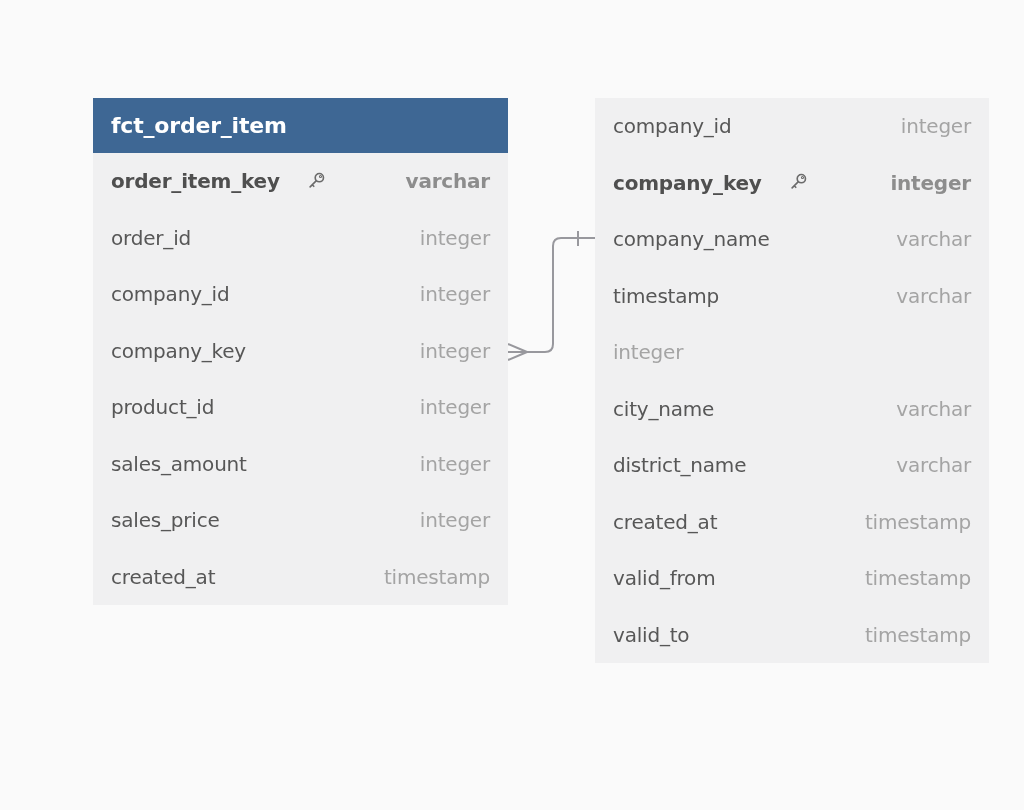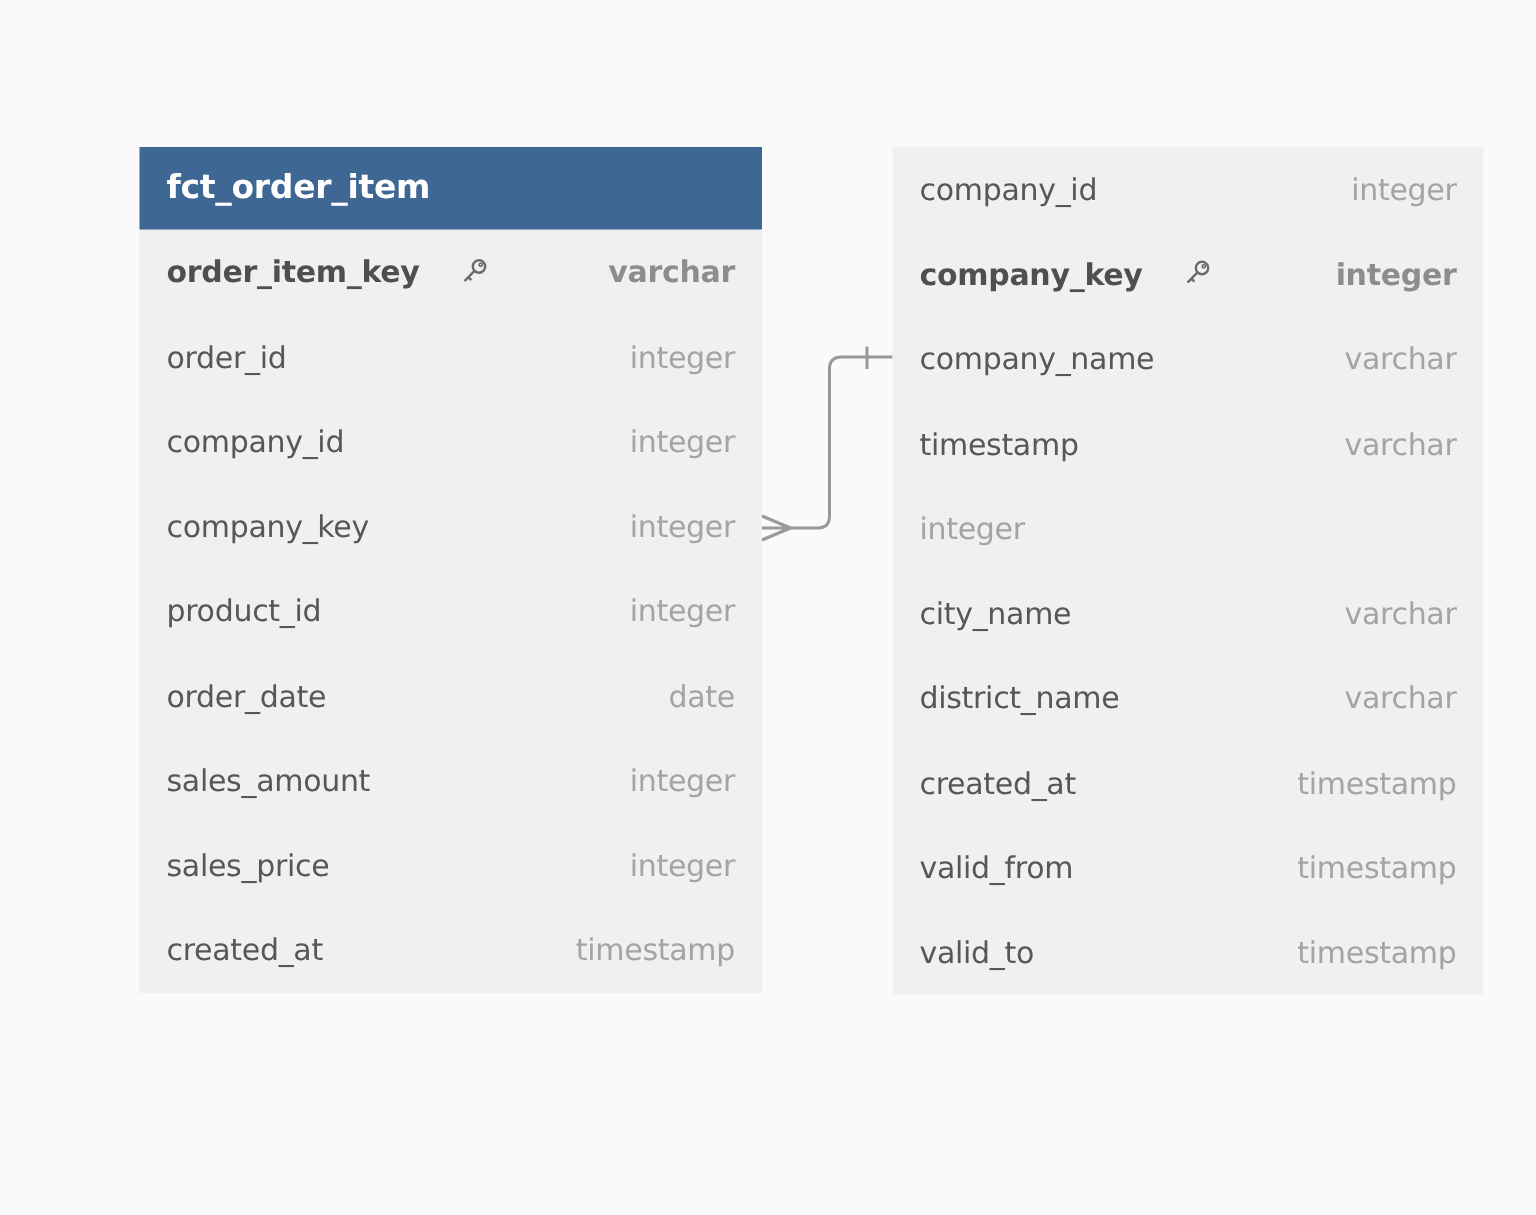--- a/index.html
+++ b/index.html
@@ -100,24 +100,20 @@
       </div>
       <div class="row">
         <span class="fname">company_key</span>
         <span class="ftype">integer</span>
       </div>
       <div class="row">
         <span class="fname">product_id</span>
         <span class="ftype">integer</span>
       </div>
       <div class="row">
-        <span class="fname">order_date</span>
-        <span class="ftype">date</span>
-      </div>
-      <div class="row">
         <span class="fname">sales_amount</span>
         <span class="ftype">integer</span>
       </div>
       <div class="row">
         <span class="fname">sales_price</span>
         <span class="ftype">integer</span>
       </div>
       <div class="row">
         <span class="fname">created_at</span>
         <span class="ftype">timestamp</span>

